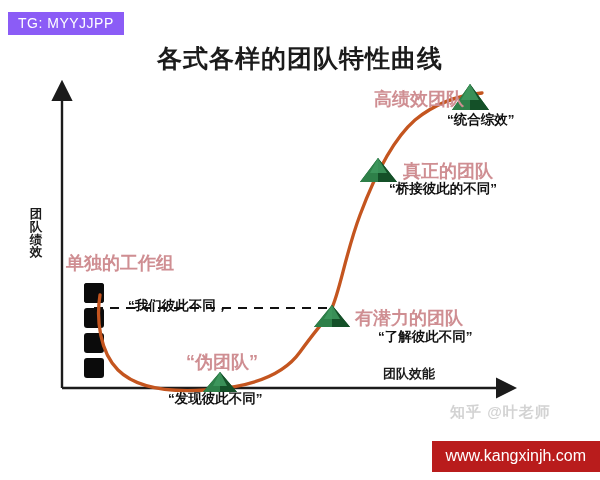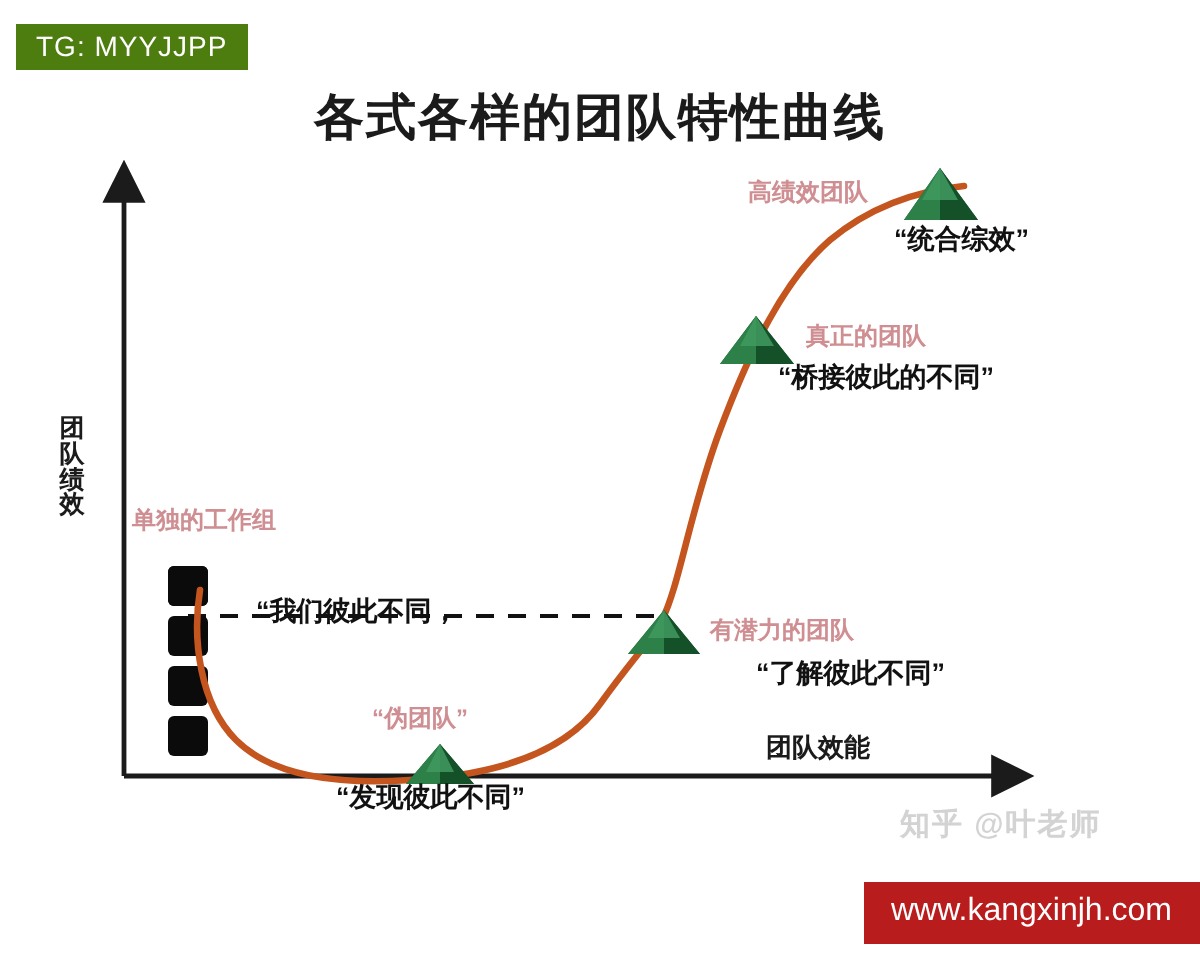--- a/index.html
+++ b/index.html
@@ -13,21 +13,21 @@
     height: 480px;
     background: #ffffff;
     overflow: hidden;
     font-family: "Liberation Sans", "DejaVu Sans", sans-serif;
   }
   
   #tg-badge {
     position: absolute;
     left: 8px;
     top: 12px;
-    background: #4d7c0f;
+    background: #8b5cf6;
     color: #ffffff;
     font-size: 14px;
     letter-spacing: 0.5px;
     padding: 4px 10px 5px 10px;
     line-height: 1;
     white-space: nowrap;
   }
   #url-badge {
     position: absolute;
     right: 0px;
@@ -59,21 +59,21 @@
   }
   
   .lbl {
     position: absolute;
     white-space: nowrap;
     line-height: 1.18;
   }
   .lbl-pink {
     color: #cf8e92;
     font-weight: bold;
-    font-size: 12px;
+    font-size: 18px;
   }
   .lbl-black {
     color: #111111;
     font-weight: bold;
     font-size: 13.5px;
   }
   .axis-label {
     color: #1b1b1b;
     font-weight: bold;
     font-size: 13px;

